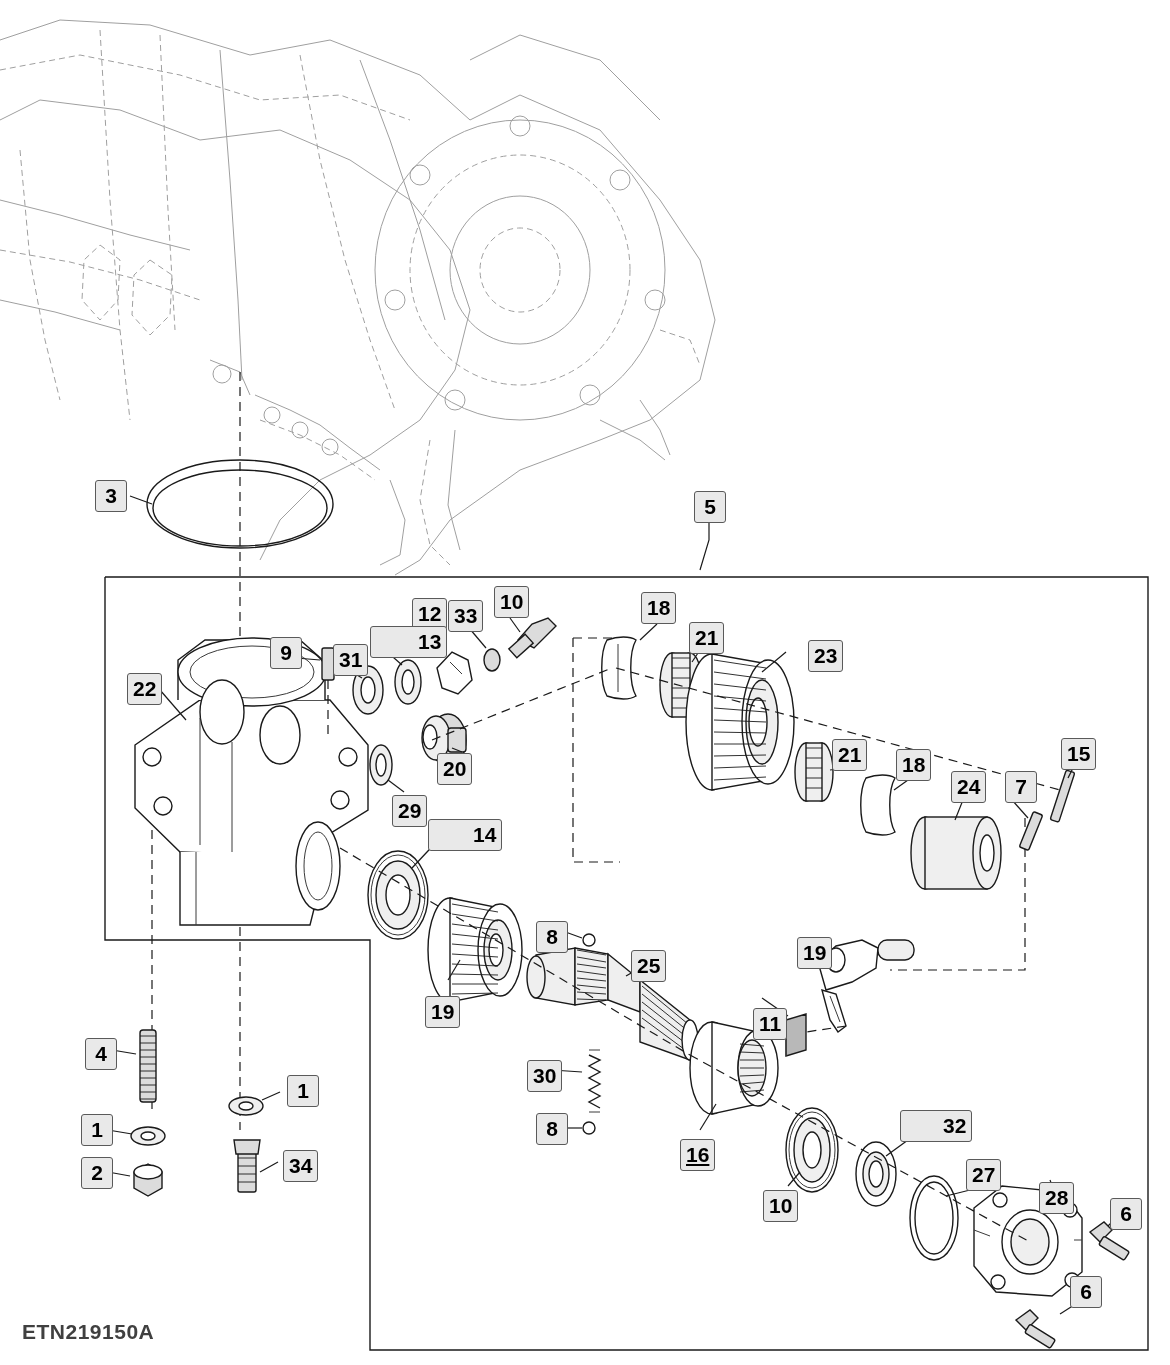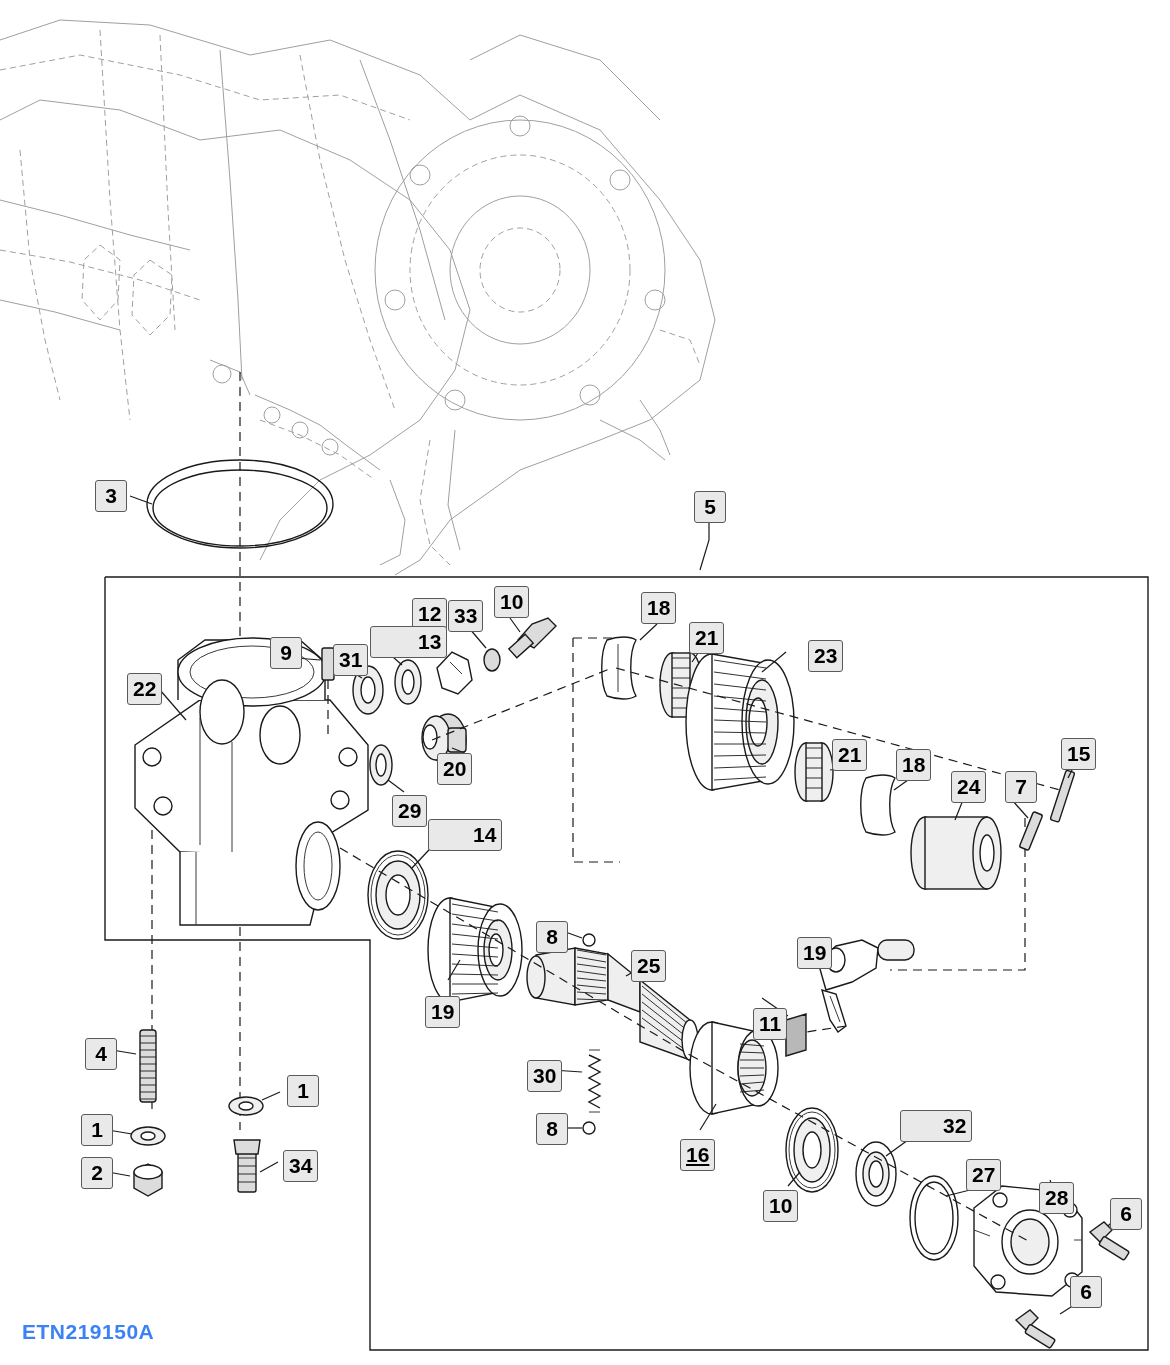--- a/index.html
+++ b/index.html
@@ -41,21 +41,21 @@
     padding: 0 5px;
     letter-spacing: 0px;
   }
   #figure-code {
     position: absolute;
     left: 22px;
     top: 1320px;
     font-family: "Liberation Sans", sans-serif;
     font-size: 21px;
     font-weight: bold;
-    color: #3b82f6;
+    color: #404040;
     letter-spacing: 0.5px;
   }
 </style>
 </head>
 <body>
 
 <div id="page">
 
   <svg id="diagram-svg" viewBox="0 0 1170 1365" xmlns="http://www.w3.org/2000/svg">
     <defs>

